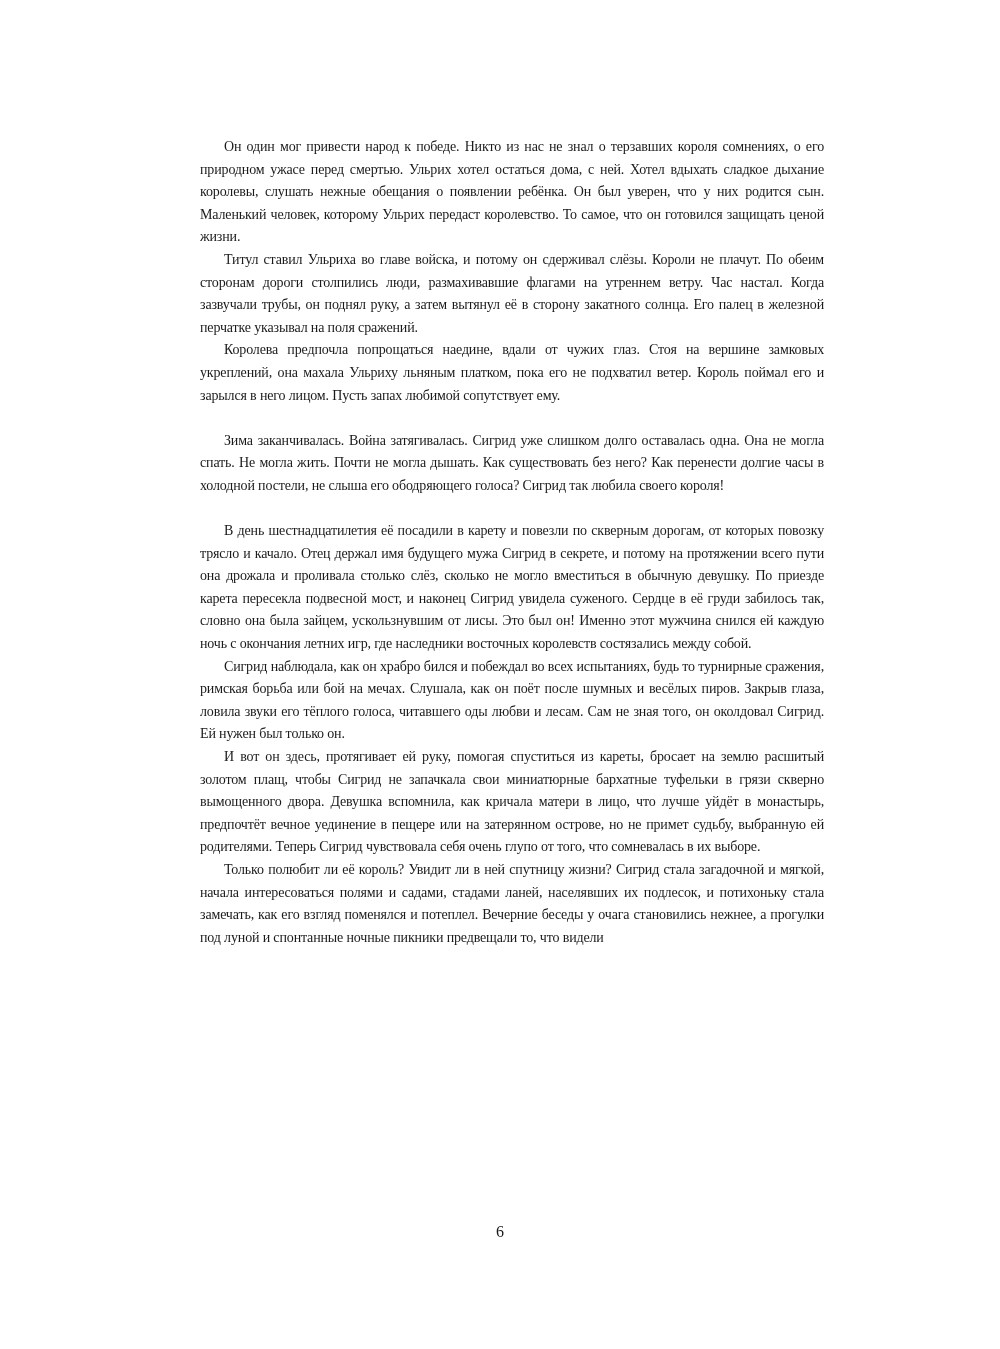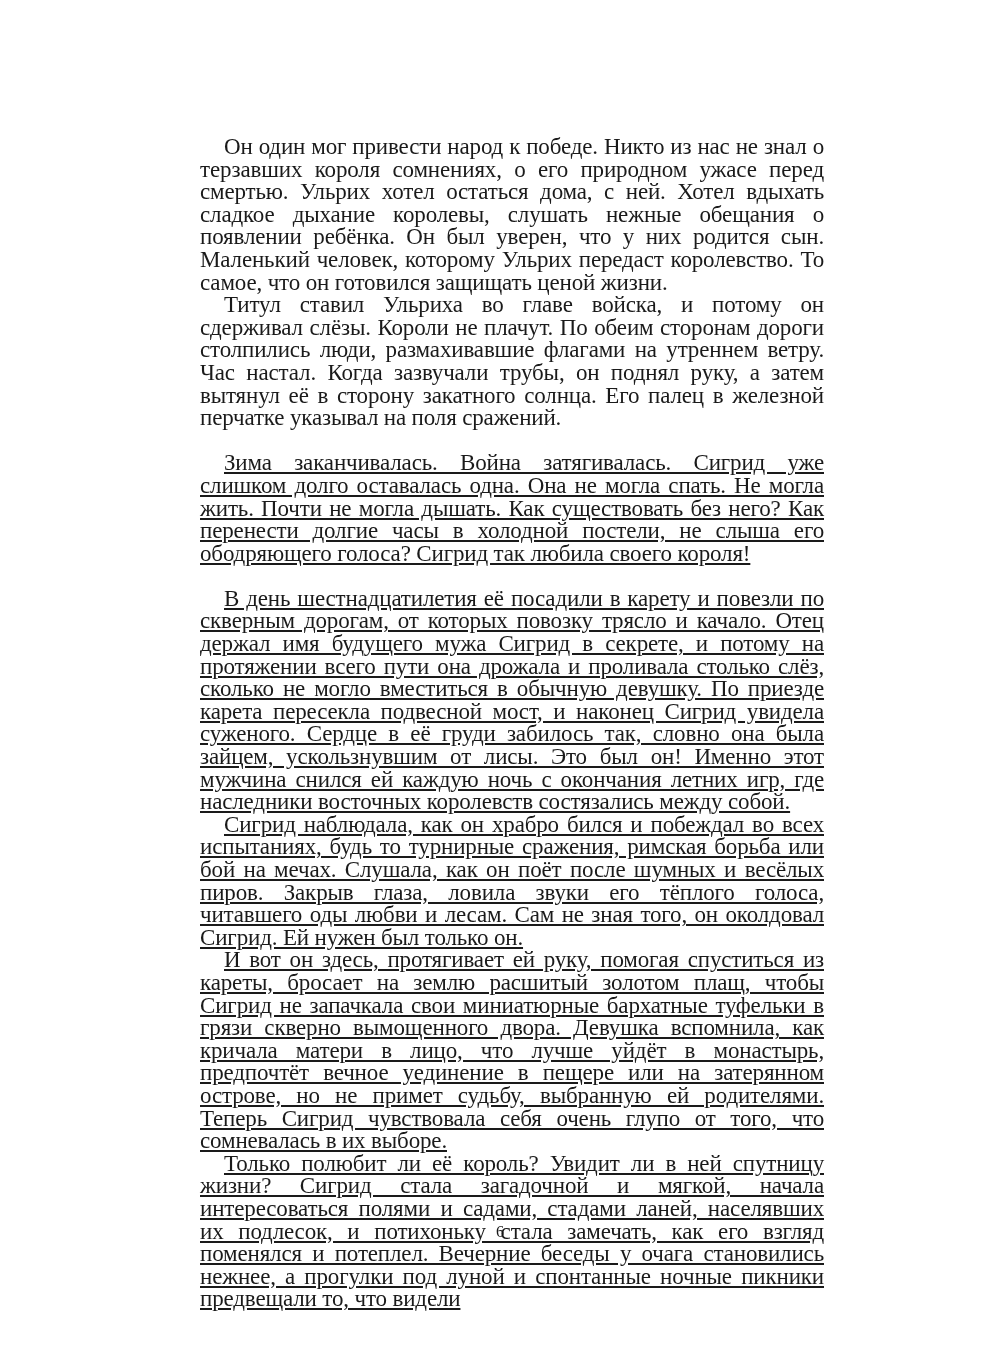--- a/index.html
+++ b/index.html
@@ -19,25 +19,24 @@
     position: absolute;
     left: 200px;
     top: 136px;
     width: 624px;
   }
   .section {
     margin: 0;
   }
   .section + .section {
     margin-top: 22.6px;
-    text-decoration: underline;
   }
   .para {
     margin: 0;
-    font-size: 23px;
+    font-size: 14px;
     line-height: 22.6px;
     text-align: justify;
     text-indent: 24px;
     hyphens: manual;
     letter-spacing: -0.15px;
   }
   .page-number {
     position: absolute;
     left: 0;
     width: 1000px;
@@ -49,20 +48,21 @@
   }
 </style>
 </head>
 <body>
 
 <div class="page">
 
   <div class="section">
     <p class="para">Он один мог привести народ к победе. Никто из нас не знал о терзавших короля сомнениях, о его природном ужасе перед смертью. Ульрих хотел остаться дома, с ней. Хотел вдыхать сладкое дыхание королевы, слушать нежные обещания о появлении ребёнка. Он был уверен, что у них родится сын. Маленький человек, которому Ульрих передаст королевство. То самое, что он готовился защищать ценой жизни.</p>
     <p class="para">Титул ставил Ульриха во главе войска, и потому он сдерживал слёзы. Короли не плачут. По обеим сторонам дороги столпились люди, размахивавшие флагами на утреннем ветру. Час настал. Когда зазвучали трубы, он поднял руку, а затем вытянул её в сторону закатного солнца. Его палец в железной перчатке указывал на поля сражений.</p>
+    <p class="para">Королева предпочла попрощаться наедине, вдали от чужих глаз. Стоя на вершине замковых укреплений, она махала Ульриху льняным платком, пока его не подхватил ветер. Король поймал его и зарылся в него лицом. Пусть запах любимой сопутствует ему.</p>
   </div>
 
   <div class="section">
     <p class="para">Зима заканчивалась. Война затягивалась. Сигрид уже слишком долго оставалась одна. Она не могла спать. Не могла жить. Почти не могла дышать. Как существовать без него? Как перенести долгие часы в холодной постели, не слыша его ободряющего голоса? Сигрид так любила своего короля!</p>
   </div>
 
   <div class="section">
     <p class="para">В день шестнадцатилетия её посадили в карету и повезли по скверным дорогам, от которых повозку трясло и качало. Отец держал имя будущего мужа Сигрид в секрете, и потому на протяжении всего пути она дрожала и проливала столько слёз, сколько не могло вместиться в обычную девушку. По приезде карета пересекла подвесной мост, и наконец Сигрид увидела суженого. Сердце в её груди забилось так, словно она была зайцем, ускользнувшим от лисы. Это был он! Именно этот мужчина снился ей каждую ночь с окончания летних игр, где наследники восточных королевств состязались между собой.</p>
     <p class="para">Сигрид наблюдала, как он храбро бился и побеждал во всех испытаниях, будь то турнирные сражения, римская борьба или бой на мечах. Слушала, как он поёт после шумных и весёлых пиров. Закрыв глаза, ловила звуки его тёплого голоса, читавшего оды любви и лесам. Сам не зная того, он околдовал Сигрид. Ей нужен был только он.</p>
     <p class="para">И вот он здесь, протягивает ей руку, помогая спуститься из кареты, бросает на землю расшитый золотом плащ, чтобы Сигрид не запачкала свои миниатюрные бархатные туфельки в грязи скверно вымощенного двора. Девушка вспомнила, как кричала матери в лицо, что лучше уйдёт в монастырь, предпочтёт вечное уединение в пещере или на затерянном острове, но не примет судьбу, выбранную ей родителями. Теперь Сигрид чувствовала себя очень глупо от того, что сомневалась в их выборе.</p>

